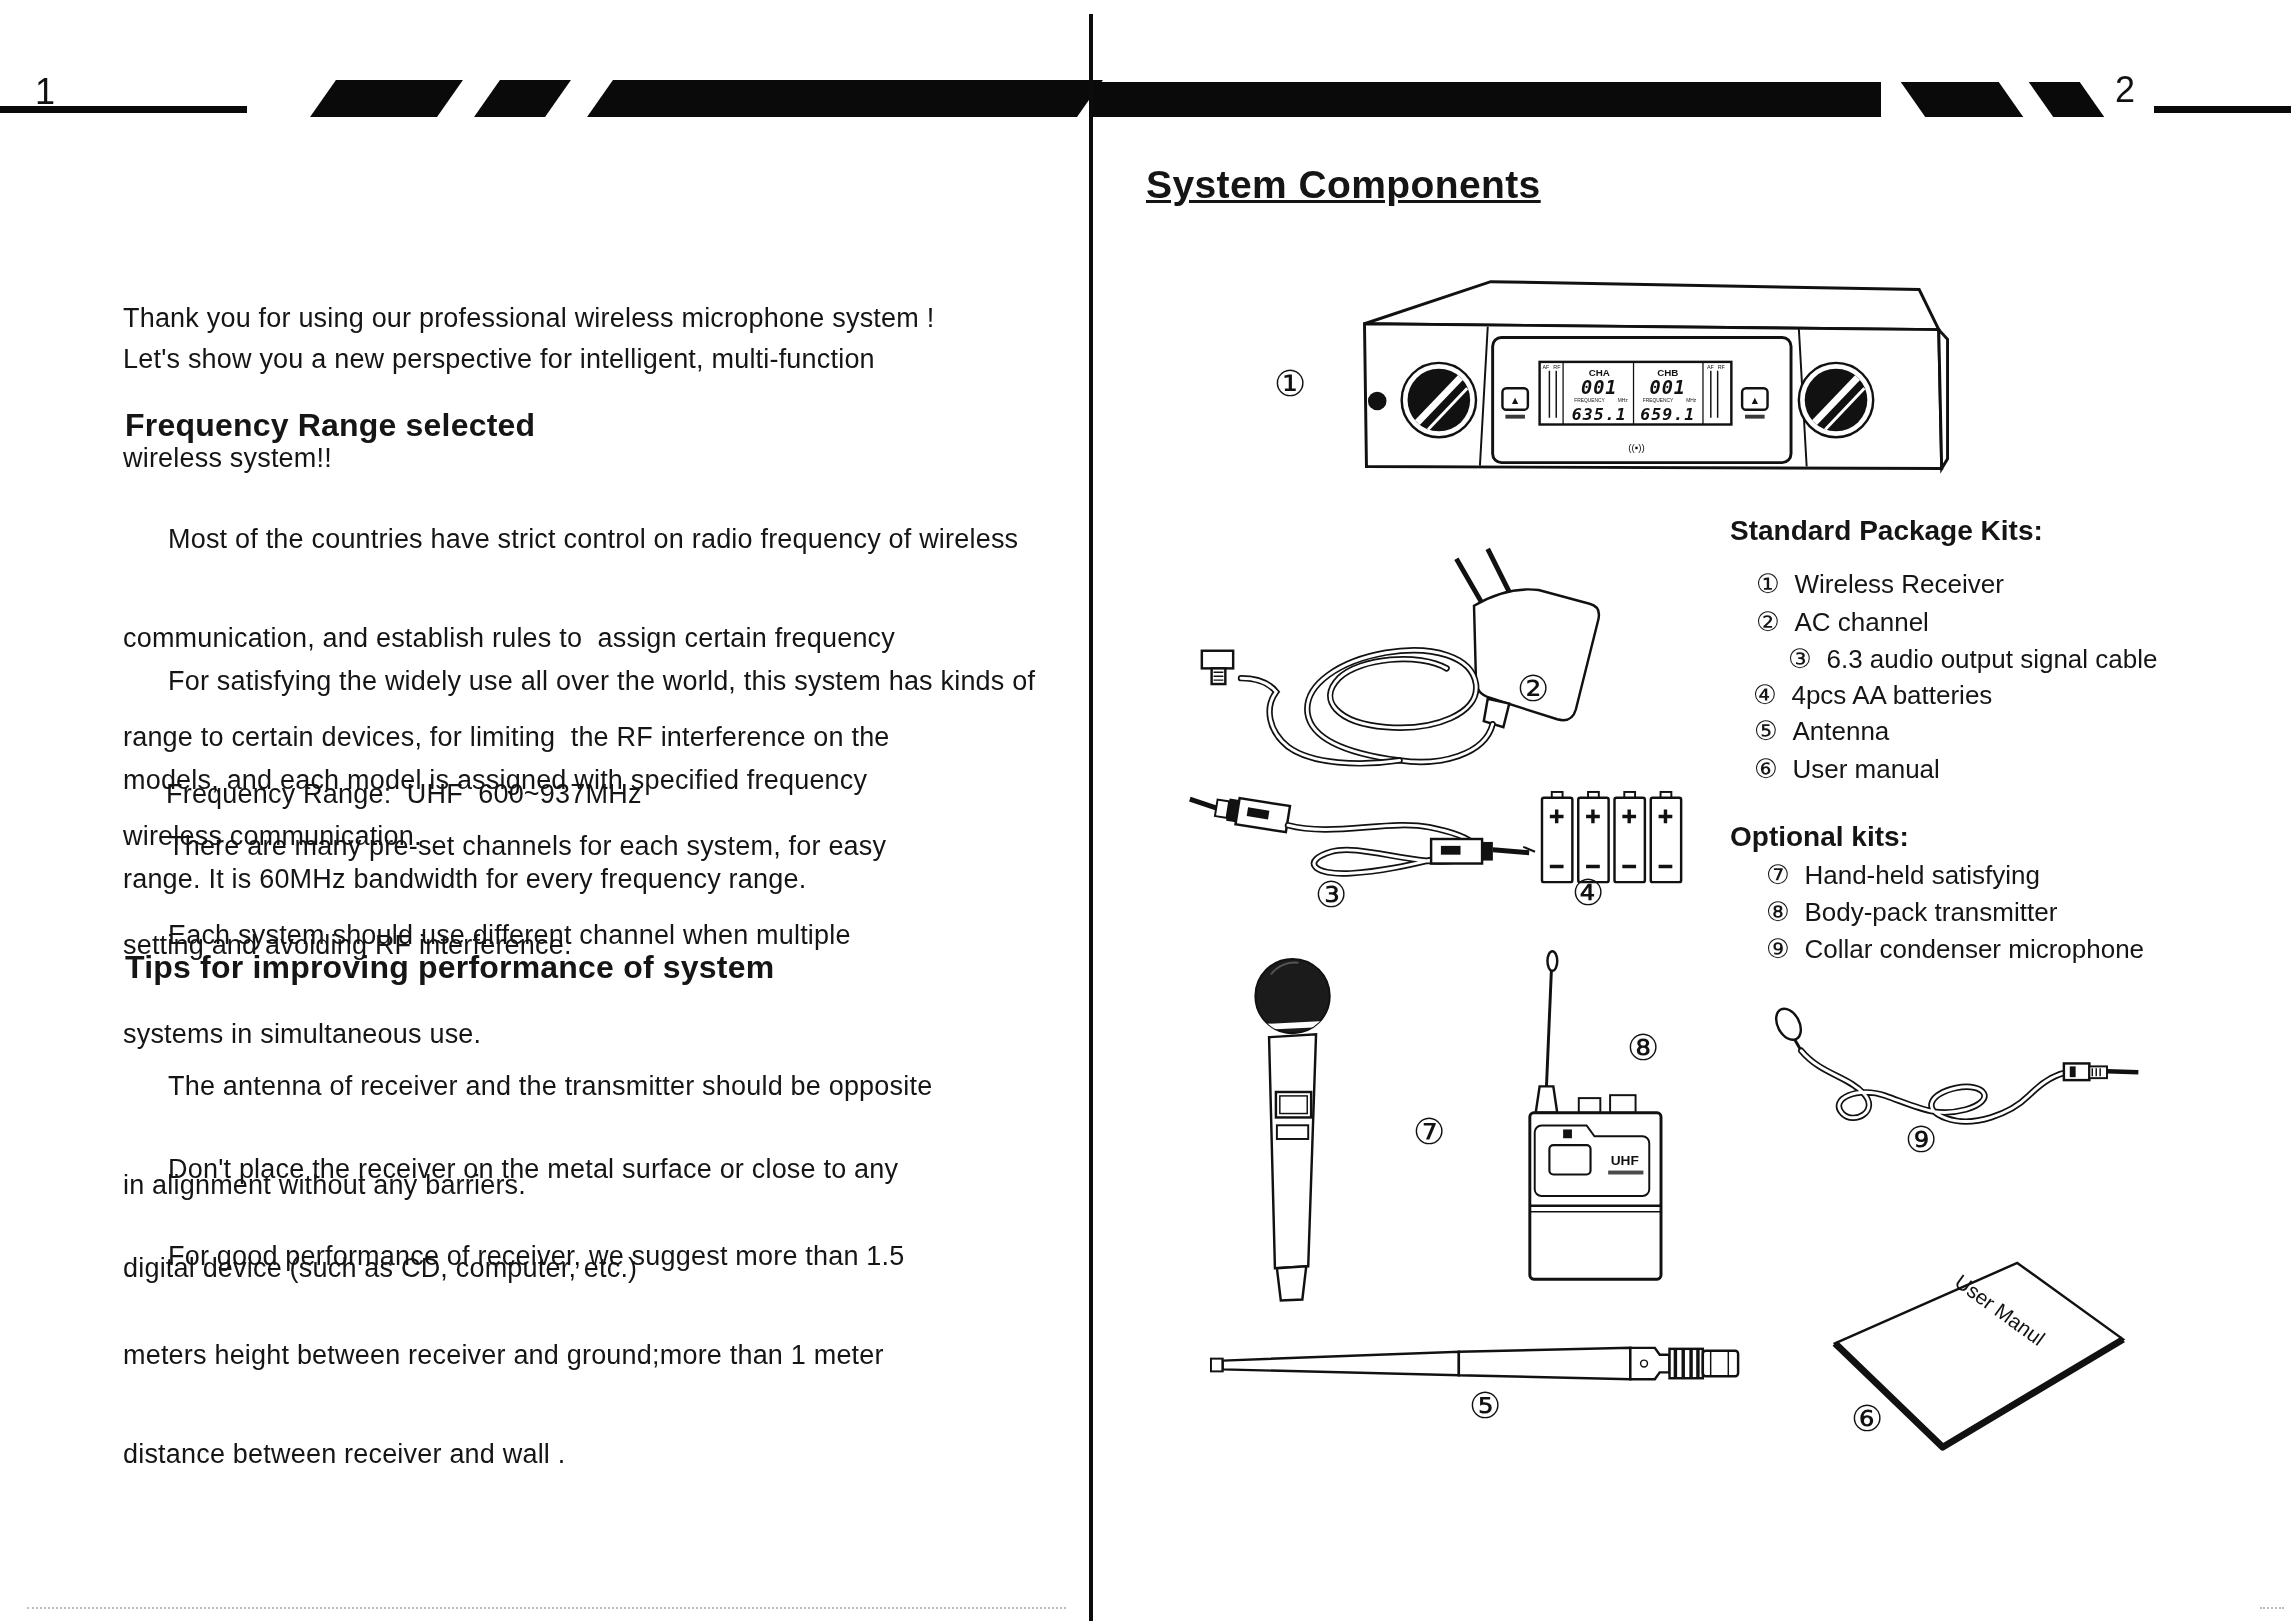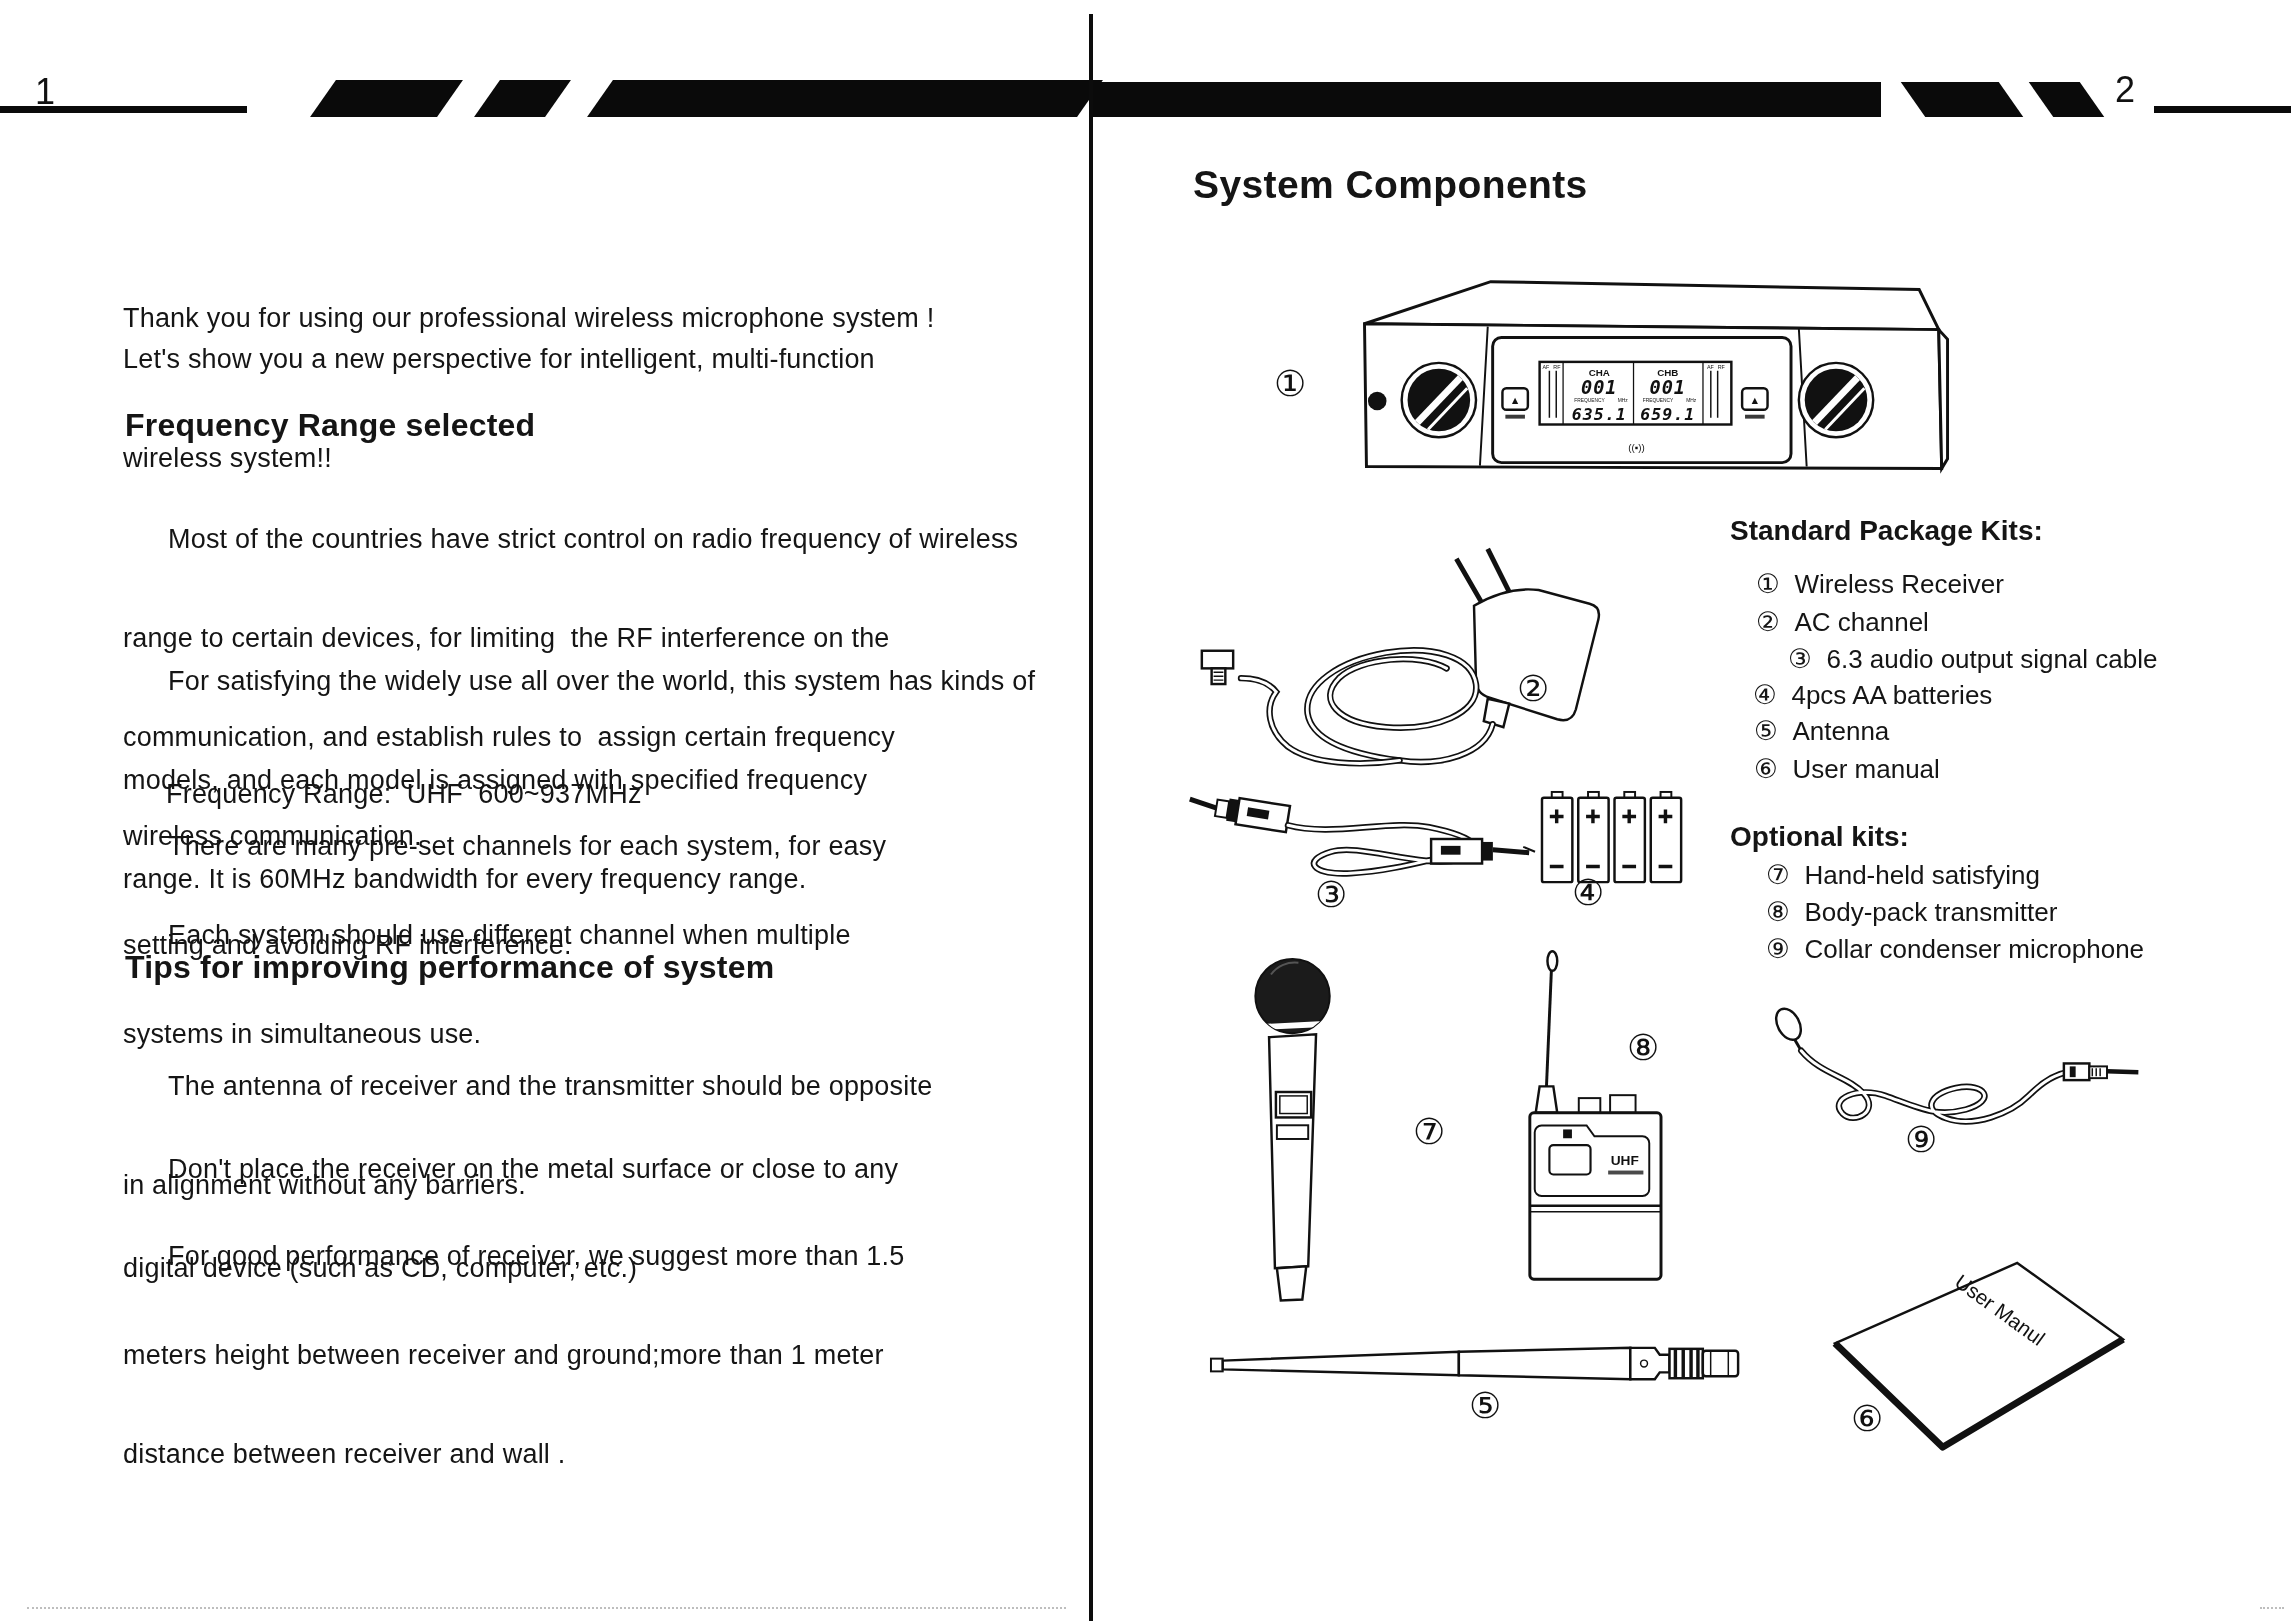--- a/index.html
+++ b/index.html
@@ -53,22 +53,22 @@
     </div>
     <div class="para" style="left:123px;top:277px;">
       <div>Let's show you a new perspective for intelligent, multi-function</div>
       <div>wireless system!!</div>
     </div>
 
     <div class="h1" style="left:125px;top:407px;">Frequency Range selected</div>
 
     <div class="para" style="left:123px;top:457px;">
       <div class="ind">Most of the countries have strict control on radio frequency of wireless</div>
+      <div>communication, and establish rules to  assign certain frequency</div>
       <div>range to certain devices, for limiting  the RF interference on the</div>
-      <div>communication, and establish rules to  assign certain frequency</div>
       <div>wireless communication.</div>
     </div>
 
     <div class="para" style="left:123px;top:599px;">
       <div class="ind">For satisfying the widely use all over the world, this system has kinds of</div>
       <div>models, and each model is assigned with specified frequency</div>
       <div>range. It is 60MHz bandwidth for every frequency range.</div>
     </div>
 
     <div class="para" style="left:166px;top:712px;">
@@ -101,21 +101,21 @@
       <div class="ind">For good performance of receiver, we suggest more than 1.5</div>
       <div>meters height between receiver and ground;more than 1 meter</div>
       <div>distance between receiver and wall .</div>
     </div>
 
     <div class="dotline" style="left:27.4px;top:1607px;width:1039px;"></div>
     <div class="dotline" style="left:2260px;top:1607px;width:23.5px;"></div>
   </div>
 
   <div>
-    <div class="title" style="left:1193px;top:163px;">System Components</div>
+    <div class="title" style="left:1146px;top:163px;text-decoration:underline;">System Components</div>
 
     <svg style="left:1358px;top:267px;" width="598" height="225" viewBox="0 0 610 230">
       <polygon class="shape" stroke-width="3" points="6,58 135,15 573,23 593,64"></polygon>
       <polygon class="shape" stroke-width="3" points="6,58 593,64 596,206 8,204"></polygon>
       <polygon class="shape" stroke-width="3" points="593,64 602,74 602,196 596,206"></polygon>
       <path class="ln" stroke-width="2" d="M132,61 L124,203 M450,63 L458,204"></path>
       <circle cx="19" cy="137" r="9.5" fill="#111"></circle>
       <g>
         <circle cx="82" cy="136" r="38" class="shape" stroke-width="2.5"></circle>
         <circle cx="82" cy="136" r="32" fill="#111"></circle>

